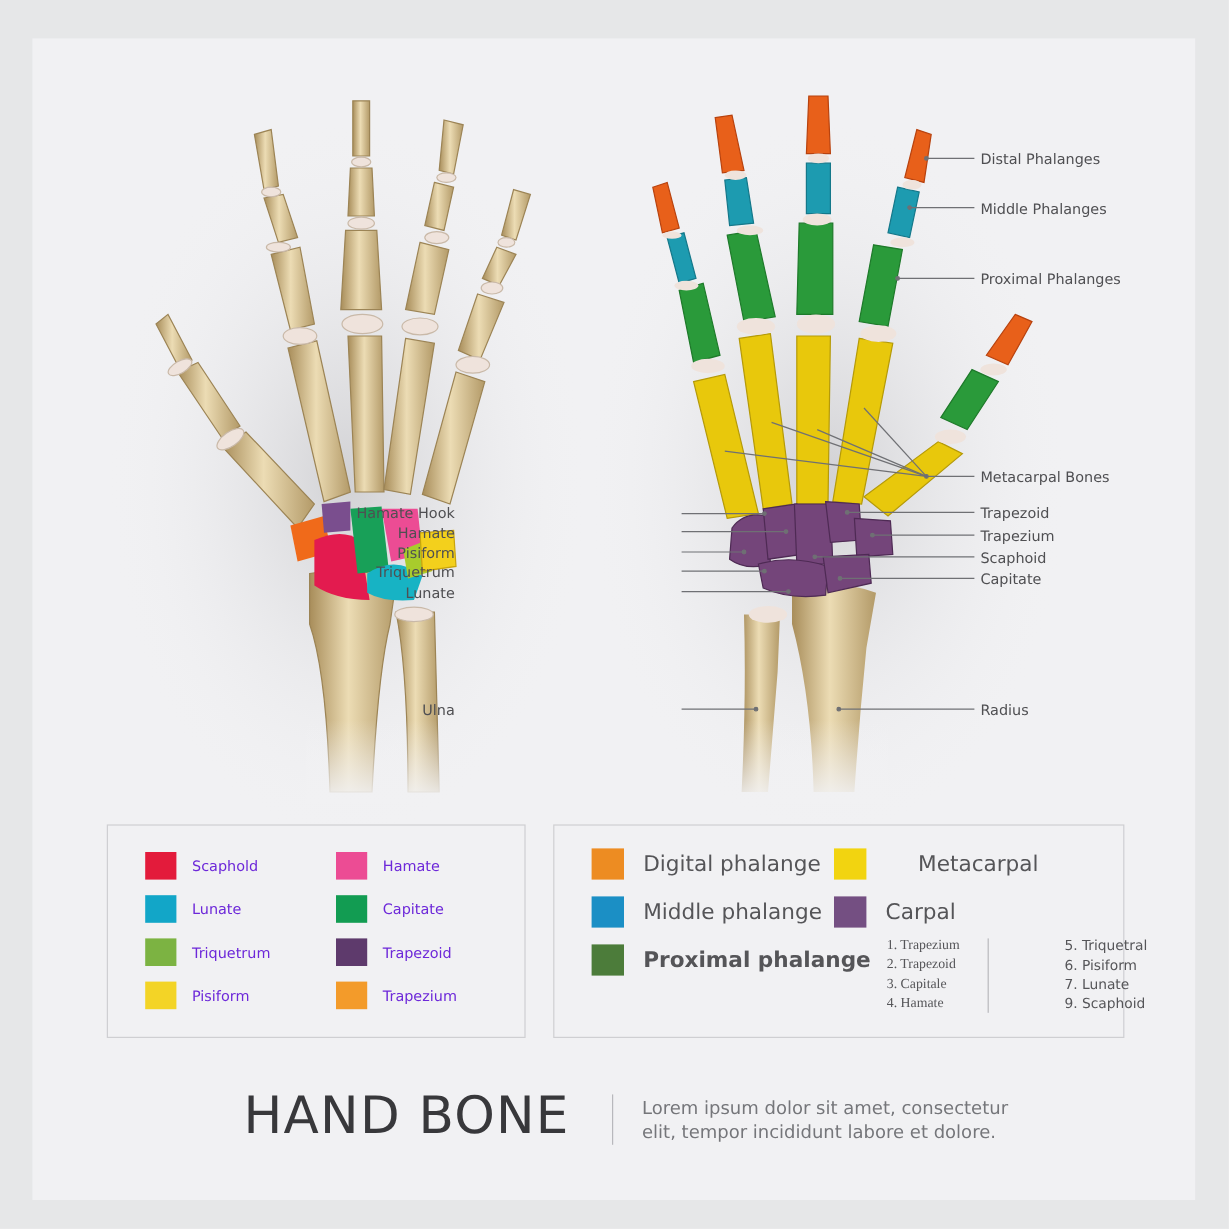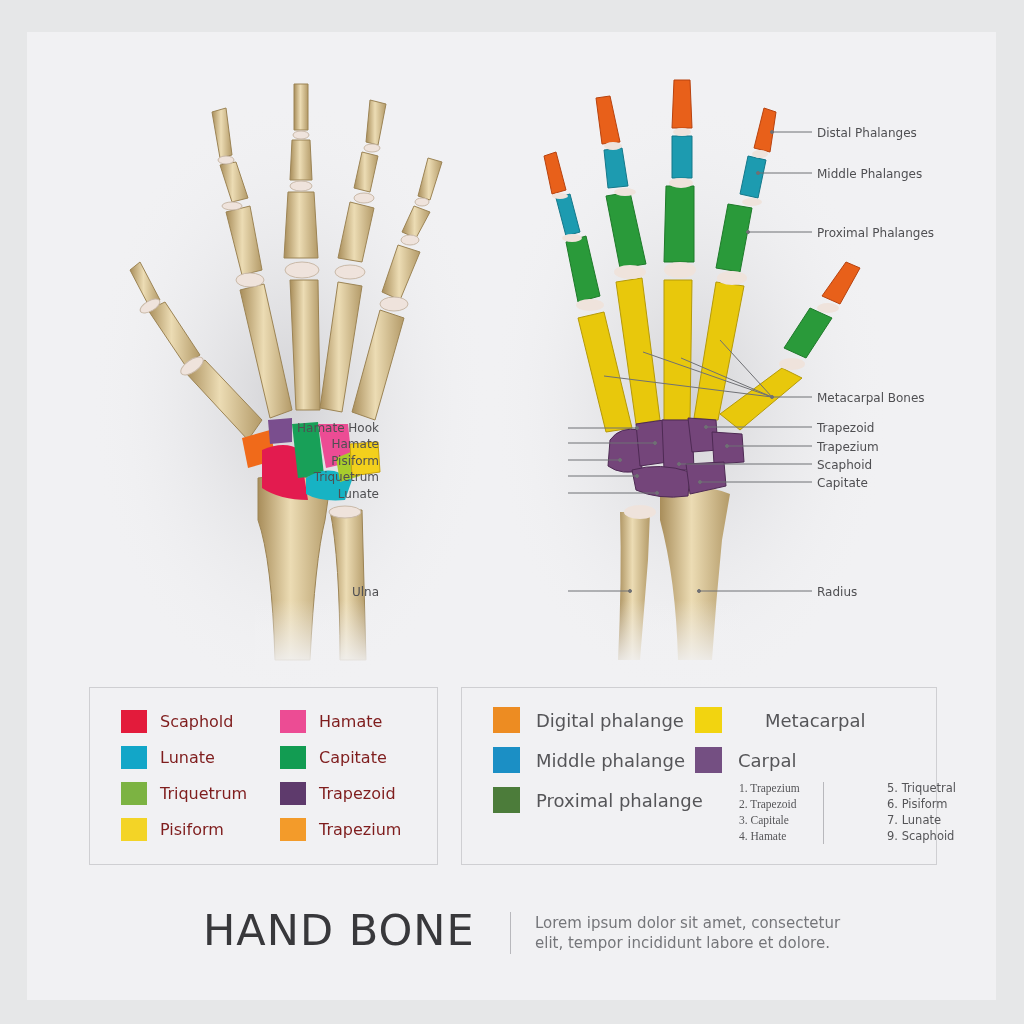--- a/index.html
+++ b/index.html
@@ -5,21 +5,21 @@
   html,body{margin:0;padding:0;}
   body{width:1024px;height:1024px;background:#e6e7e8;position:relative;overflow:hidden;font-family:"DejaVu Sans","Liberation Sans",sans-serif;}
   .card{position:absolute;left:27px;top:32px;width:969px;height:968px;background:#f1f1f3;}
   .stage{position:absolute;left:0;top:0;width:840px;height:1024px;}
   .hand-svg{position:absolute;left:0;top:0;width:1024px;height:1024px;}
   .lbl{position:absolute;font-size:12px;color:#4f4f52;white-space:nowrap;line-height:14px;}
   .lbl.r{text-align:right;}
   .legend{position:absolute;border:1px solid #cfcfd2;background:#f1f1f3;}
   .leg-item{position:absolute;display:flex;align-items:center;}
   .sw{width:26px;height:23px;display:inline-block;}
-  .leg-text{font-size:16px;color:#7f1d1d;margin-left:13px;white-space:nowrap;}
+  .leg-text{font-size:12px;color:#6d28d9;margin-left:13px;white-space:nowrap;}
   .leg2 .sw{width:27px;height:26px;}
   .leg2 .leg-text{font-size:18px;color:#555558;margin-left:16px;}
   .carpal-list{position:absolute;font-size:11.5px;color:#555558;line-height:16px;white-space:nowrap;}
   .vdiv{position:absolute;width:1px;background:#b8b8bc;}
   .title{position:absolute;left:203px;top:905px;font-size:43px;letter-spacing:1px;color:#38383b;font-family:"DejaVu Sans","Liberation Sans",sans-serif;font-weight:400;white-space:nowrap;}
   .subtitle{position:absolute;left:535px;top:913px;font-size:15px;color:#75767a;line-height:20px;white-space:nowrap;}
 </style>
 </head>
 <body>
 
@@ -265,21 +265,21 @@
 
 <div class="legend leg2" style="left:461px;top:687px;width:474px;height:176px;">
   <div class="leg-item" style="left:31px;top:19px;">
     <span class="sw" style="background:#ed8c22"></span>
     <span class="leg-text">Digital phalange</span>
   </div>
   <div class="leg-item" style="left:31px;top:59px;">
     <span class="sw" style="background:#1b8fc5"></span>
     <span class="leg-text">Middle phalange</span>
   </div>
-  <div class="leg-item" style="left:31px;top:99px;">
+  <div class="leg-item" style="left:31px;top:99px;font-weight:bold;">
     <span class="sw" style="background:#4c7c3a"></span>
     <span class="leg-text">Proximal phalange</span>
   </div>
   <div class="leg-item" style="left:233px;top:19px;gap:27px;">
     <span class="sw" style="background:#f2d410"></span>
     <span class="leg-text">Metacarpal</span>
   </div>
   <div class="leg-item" style="left:233px;top:59px;">
     <span class="sw" style="background:#744f82"></span>
     <span class="leg-text">Carpal</span>

